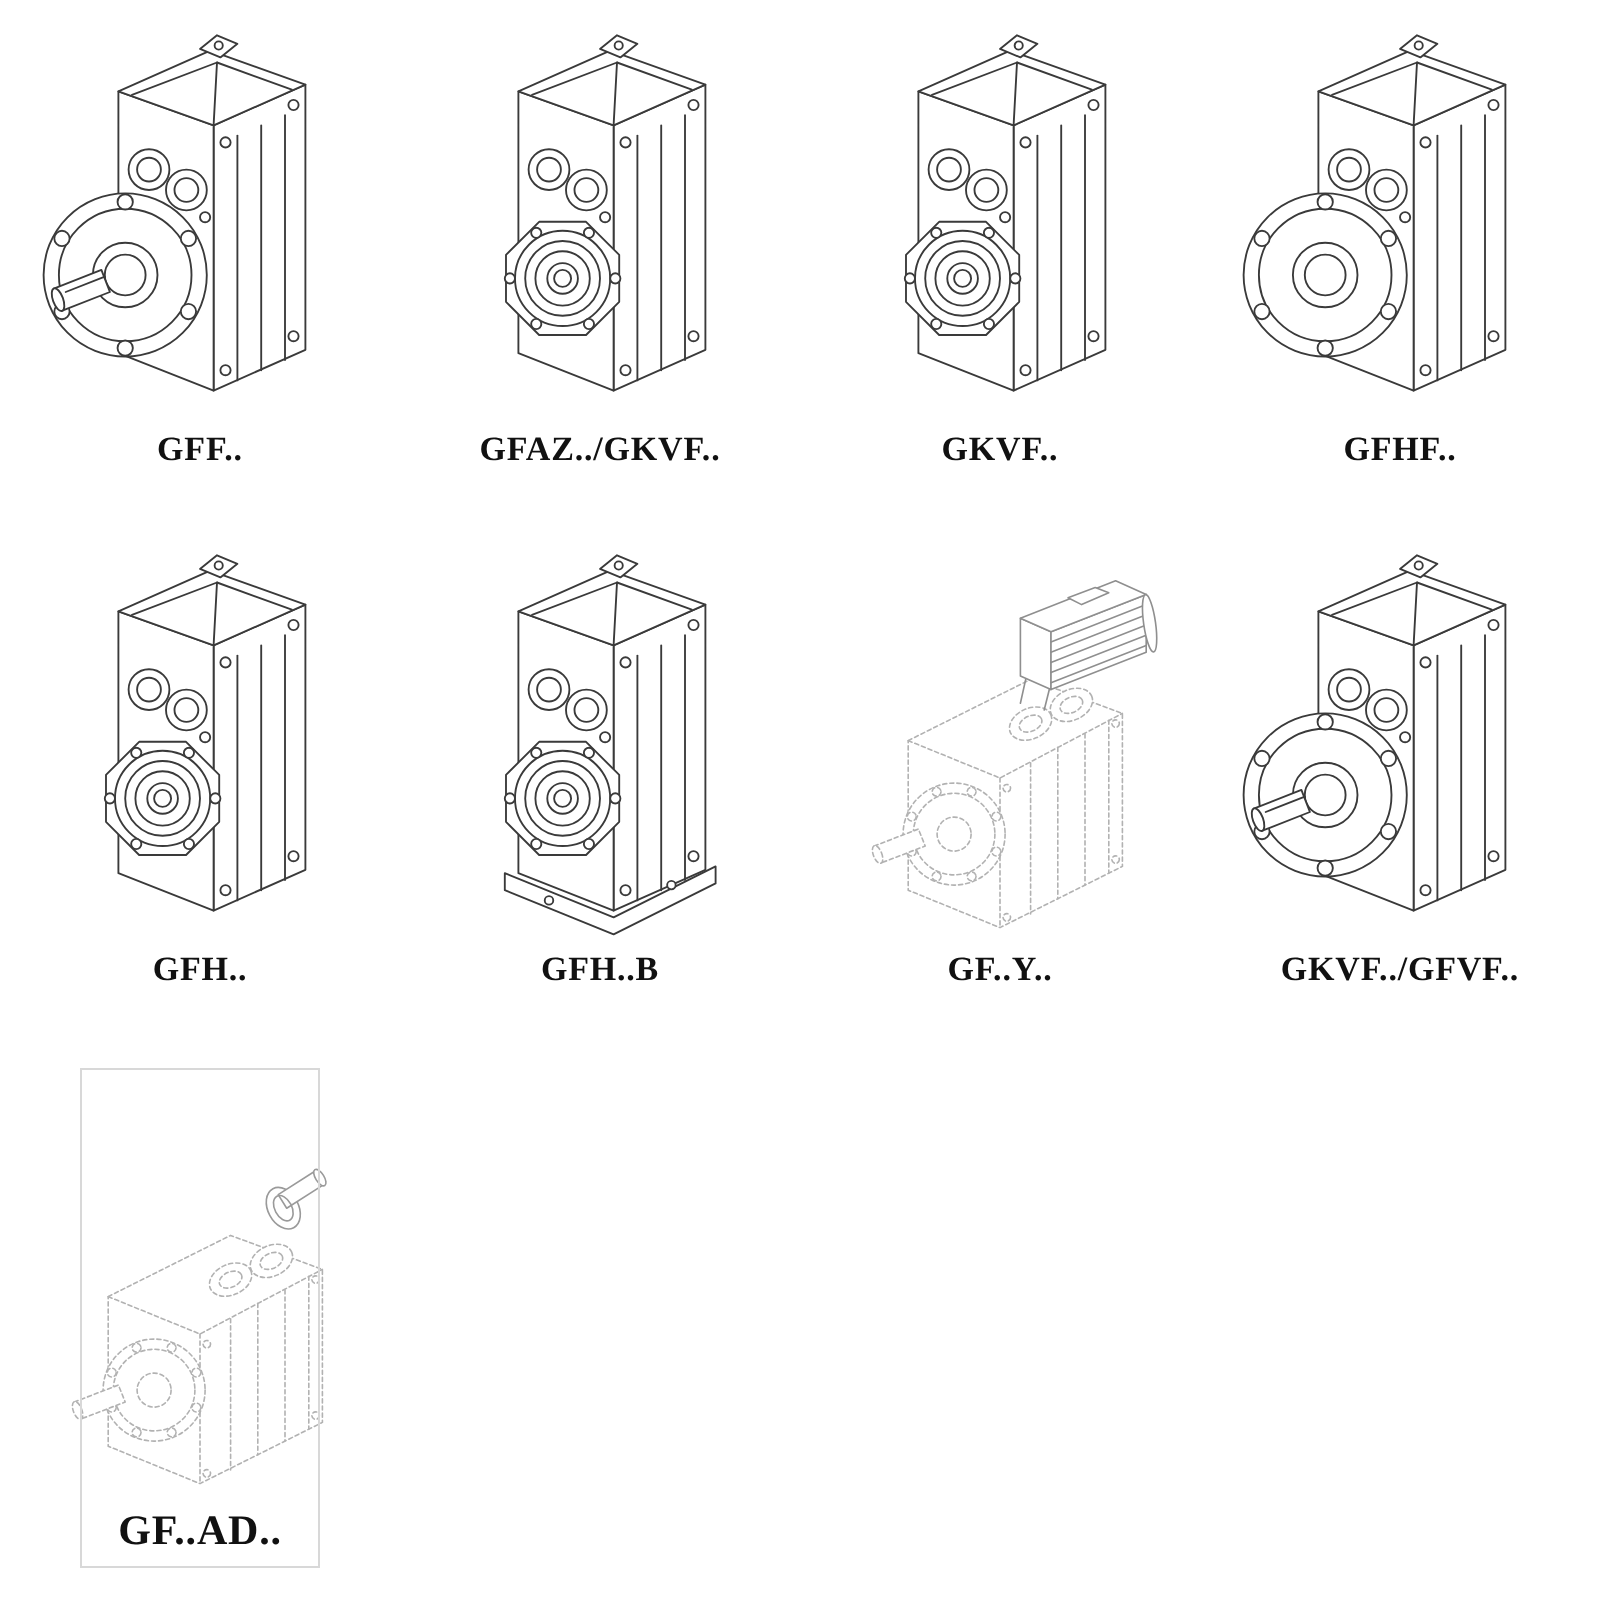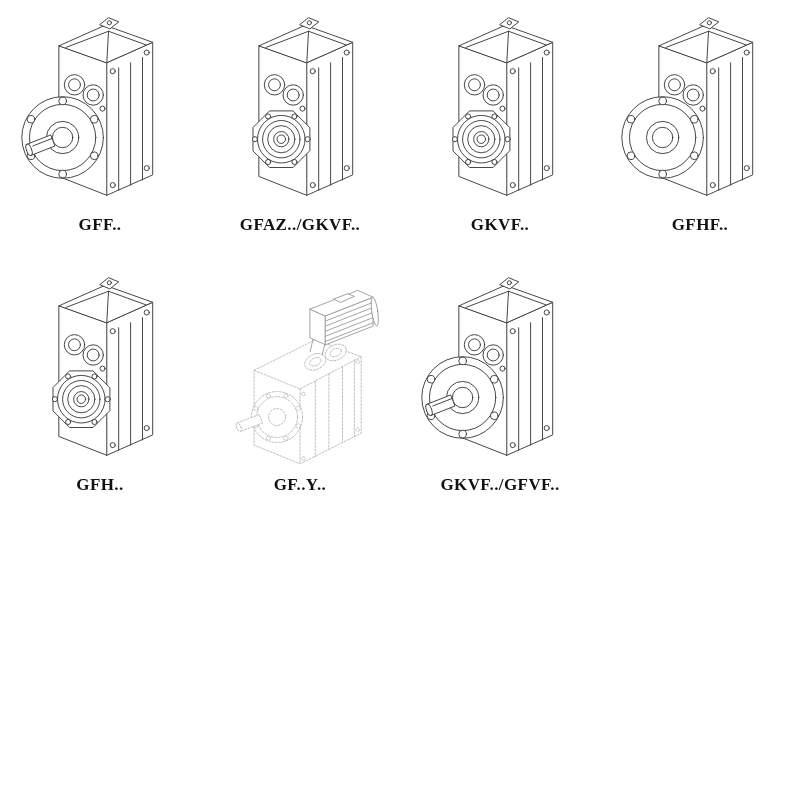--- a/index.html
+++ b/index.html
@@ -246,32 +246,44 @@
     <figcaption class="label">GFHF..</figcaption>
   </figure>
 
   <figure class="cell">
     <svg class="drawing" viewBox="0 0 200 240">
         <use href="#sym-hollow"></use>
       </svg>
     <figcaption class="label">GFH..</figcaption>
   </figure>
 
+  <figure class="cell">
+    <svg class="drawing" viewBox="0 0 200 240">
+        <use href="#sym-hollow-foot"></use>
+      </svg>
+    <figcaption class="label">GFH..B</figcaption>
+  </figure>
 
 
   <figure class="cell">
     <svg class="drawing light" viewBox="0 0 200 240">
         <use href="#sym-side-motor"></use>
       </svg>
     <figcaption class="label">GF..Y..</figcaption>
   </figure>
 
   <figure class="cell">
     <svg class="drawing" viewBox="0 0 200 240">
         <use href="#sym-flange-shaft"></use>
       </svg>
     <figcaption class="label">GKVF../GFVF..</figcaption>
   </figure>
 
 
 
+  <figure class="cell boxed">
+    <svg class="drawing light" viewBox="0 0 200 240">
+        <use href="#sym-side-stub"></use>
+      </svg>
+    <figcaption class="label big">GF..AD..</figcaption>
+  </figure>
 
 </div>
 
 </body></html>

